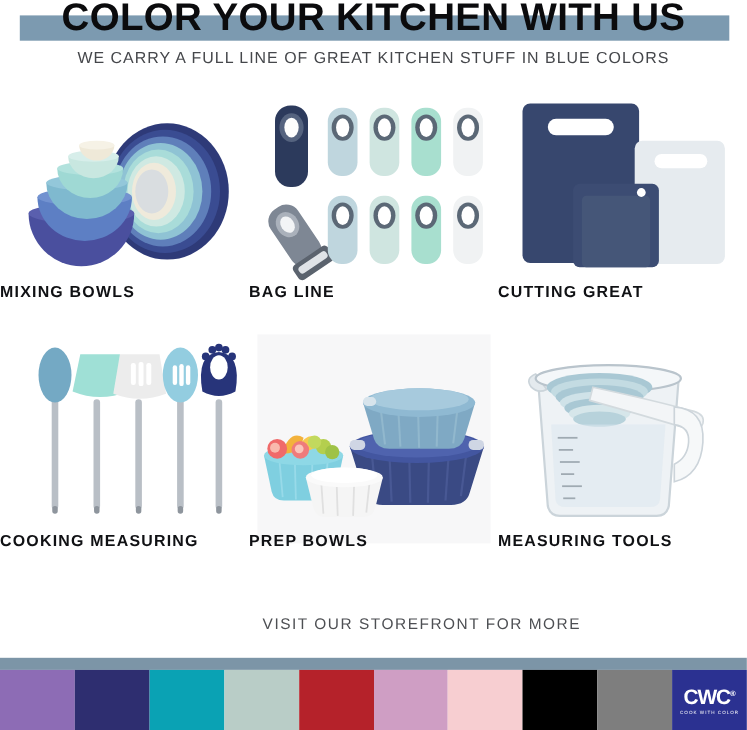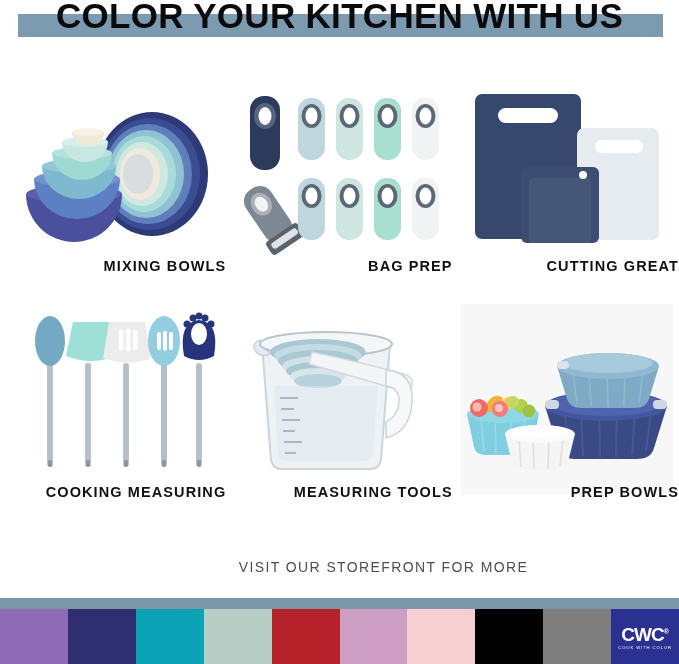--- a/index.html
+++ b/index.html
@@ -44,21 +44,21 @@
     grid-template-columns:repeat(3, 1fr);
     grid-template-rows:226px 226px;
   }
   .cell { position:relative; }
   .cell-art {
     position:absolute; left:0; top:6px;
     width:100%; height:175px;
   }
   .cell-label {
     position:absolute; left:0; bottom:28px; width:100%;
-    text-align:right;
+    text-align:left;
     font-size:14.5px; font-weight:bold;
     letter-spacing:1.1px;
     color:#101114;
     white-space:nowrap;
     margin-top:46px;
   }
   .prep-bg {
     position:absolute; left:8px; top:2px;
     width:212px; height:190px;
     background:#f7f7f8;
@@ -101,20 +101,21 @@
     margin-top:1px; white-space:nowrap;
   }
   svg { display:block; }
 </style>
 </head>
 <body>
 
 <div class="header">
   <div class="header-band"></div>
   <div class="header-title">COLOR YOUR KITCHEN WITH US</div>
+  <div class="header-sub">WE CARRY A FULL LINE OF GREAT KITCHEN STUFF IN BLUE COLORS</div>
 </div>
 
 <div class="grid">
 
   <div class="cell">
     <div class="cell-art">
       <svg viewBox="0 0 226 175" width="226" height="175">
 
         <ellipse cx="152" cy="92" rx="56" ry="62" fill="#2e3a78"></ellipse>
         <ellipse cx="150" cy="92" rx="50" ry="56" fill="#3a4c92"></ellipse>
@@ -187,21 +188,21 @@
           <ellipse cx="123.5" cy="114" rx="6" ry="8.5" fill="#ffffff"></ellipse>
           <rect x="148" y="96" width="27" height="62" rx="12.5" fill="#a8dfcf"></rect>
           <ellipse cx="161.5" cy="114" rx="10" ry="12" fill="#5b6876"></ellipse>
           <ellipse cx="161.5" cy="114" rx="6" ry="8.5" fill="#ffffff"></ellipse>
           <rect x="186" y="96" width="27" height="62" rx="12.5" fill="#f0f2f3"></rect>
           <ellipse cx="199.5" cy="114" rx="10" ry="12" fill="#5b6876"></ellipse>
           <ellipse cx="199.5" cy="114" rx="6" ry="8.5" fill="#ffffff"></ellipse>
         </g>
       </svg>
     </div>
-    <div class="cell-label">BAG PREP</div>
+    <div class="cell-label">BAG LINE</div>
   </div>
 
   <div class="cell">
     <div class="cell-art">
       <svg viewBox="0 0 226 175" width="226" height="175">
 
         <rect x="22" y="12" width="106" height="145" rx="7" fill="#37476e"></rect>
         <rect x="45" y="26" width="60" height="15" rx="7.5" fill="#ffffff"></rect>
 
         <rect x="124" y="46" width="82" height="112" rx="7" fill="#e6ebef"></rect>
@@ -259,59 +260,20 @@
         <g fill="#27347a">
           <circle cx="187" cy="16" r="3.5"></circle>
             <circle cx="193" cy="10" r="3.5"></circle>
           <circle cx="199" cy="8" r="3.5"></circle>
             <circle cx="205" cy="10" r="3.5"></circle>
           <circle cx="211" cy="16" r="3.5"></circle>
         </g>
       </svg>
     </div>
     <div class="cell-label">COOKING MEASURING</div>
-  </div>
-
-  <div class="cell">
-    <div class="cell-art">
-      <svg viewBox="0 0 226 175" width="226" height="175">
-
-        <path d="M36 36 h128 l-9 116 q-2 9 -11 9 H56 q-9 0 -11 -9 z" fill="#eef2f5" stroke="#cbd4da" stroke-width="2"></path>
-
-        <path d="M34 32 q-10 4 -4 12 q6 6 14 2 z" fill="#e4eaee" stroke="#cbd4da" stroke-width="1.5"></path>
-
-        <ellipse cx="100" cy="36" rx="66" ry="12" fill="#f4f7f9" stroke="#b9c4cc" stroke-width="2"></ellipse>
-
-        <g>
-          <ellipse cx="92" cy="44" rx="48" ry="13" fill="#a9c8d4"></ellipse>
-          <ellipse cx="92" cy="48" rx="44" ry="12" fill="#c3dbe2"></ellipse>
-          <ellipse cx="92" cy="53" rx="40" ry="11" fill="#a9c8d4"></ellipse>
-          <ellipse cx="92" cy="58" rx="36" ry="10" fill="#cfe2e8"></ellipse>
-          <ellipse cx="92" cy="63" rx="32" ry="9" fill="#a9c8d4"></ellipse>
-          <ellipse cx="92" cy="68" rx="28" ry="8" fill="#d6e6ea"></ellipse>
-          <ellipse cx="92" cy="73" rx="24" ry="7" fill="#b7d2db"></ellipse>
-        </g>
-
-        <path d="M86 44 q56 12 92 22 q10 3 8 11 q-3 8 -13 5 q-40 -12 -90 -26 z" fill="#f3f5f7" stroke="#d3dade" stroke-width="1.5"></path>
-
-        <path d="M48 78 h104 l-5 68 q-1 7 -9 7 H61 q-8 0 -9 -7 z" fill="#dde8ee" opacity="0.55"></path>
-
-        <g stroke="#8f9aa3" stroke-width="1.6" opacity="0.8">
-          <line x1="54" y1="90" x2="72" y2="90"></line>
-          <line x1="55" y1="101" x2="68" y2="101"></line>
-          <line x1="56" y1="112" x2="74" y2="112"></line>
-          <line x1="57" y1="123" x2="69" y2="123"></line>
-          <line x1="58" y1="134" x2="76" y2="134"></line>
-          <line x1="59" y1="145" x2="70" y2="145"></line>
-        </g>
-
-        <path d="M160 62 q28 2 26 32 q-2 30 -26 36 l0 -16 q12 -6 13 -20 q1 -14 -13 -16 z" fill="#f6f8f9" stroke="#ccd4da" stroke-width="1.5"></path>
-      </svg>
-    </div>
-    <div class="cell-label">MEASURING TOOLS</div>
   </div>
 
   <div class="cell">
     <div class="prep-bg"></div>
     <div class="cell-art">
       <svg viewBox="0 0 226 175" width="226" height="175">
 
         <path d="M92 98 h122 l-13 42 q-3 11 -17 11 H122 q-14 0 -17 -11 z" fill="#3a4a84"></path>
         <g stroke="#4a5a96" stroke-width="2" opacity="0.9">
           <line x1="112" y1="104" x2="116" y2="146"></line>
@@ -364,20 +326,59 @@
           <line x1="66" y1="130" x2="68" y2="159"></line>
           <line x1="80" y1="130" x2="81" y2="161"></line>
           <line x1="96" y1="130" x2="95" y2="161"></line>
           <line x1="110" y1="130" x2="107" y2="158"></line>
         </g>
         <ellipse cx="87" cy="126" rx="35" ry="9" fill="#fafafa"></ellipse>
         <ellipse cx="87" cy="124" rx="30" ry="7" fill="#ffffff"></ellipse>
       </svg>
     </div>
     <div class="cell-label">PREP BOWLS</div>
+  </div>
+
+  <div class="cell">
+    <div class="cell-art">
+      <svg viewBox="0 0 226 175" width="226" height="175">
+
+        <path d="M36 36 h128 l-9 116 q-2 9 -11 9 H56 q-9 0 -11 -9 z" fill="#eef2f5" stroke="#cbd4da" stroke-width="2"></path>
+
+        <path d="M34 32 q-10 4 -4 12 q6 6 14 2 z" fill="#e4eaee" stroke="#cbd4da" stroke-width="1.5"></path>
+
+        <ellipse cx="100" cy="36" rx="66" ry="12" fill="#f4f7f9" stroke="#b9c4cc" stroke-width="2"></ellipse>
+
+        <g>
+          <ellipse cx="92" cy="44" rx="48" ry="13" fill="#a9c8d4"></ellipse>
+          <ellipse cx="92" cy="48" rx="44" ry="12" fill="#c3dbe2"></ellipse>
+          <ellipse cx="92" cy="53" rx="40" ry="11" fill="#a9c8d4"></ellipse>
+          <ellipse cx="92" cy="58" rx="36" ry="10" fill="#cfe2e8"></ellipse>
+          <ellipse cx="92" cy="63" rx="32" ry="9" fill="#a9c8d4"></ellipse>
+          <ellipse cx="92" cy="68" rx="28" ry="8" fill="#d6e6ea"></ellipse>
+          <ellipse cx="92" cy="73" rx="24" ry="7" fill="#b7d2db"></ellipse>
+        </g>
+
+        <path d="M86 44 q56 12 92 22 q10 3 8 11 q-3 8 -13 5 q-40 -12 -90 -26 z" fill="#f3f5f7" stroke="#d3dade" stroke-width="1.5"></path>
+
+        <path d="M48 78 h104 l-5 68 q-1 7 -9 7 H61 q-8 0 -9 -7 z" fill="#dde8ee" opacity="0.55"></path>
+
+        <g stroke="#8f9aa3" stroke-width="1.6" opacity="0.8">
+          <line x1="54" y1="90" x2="72" y2="90"></line>
+          <line x1="55" y1="101" x2="68" y2="101"></line>
+          <line x1="56" y1="112" x2="74" y2="112"></line>
+          <line x1="57" y1="123" x2="69" y2="123"></line>
+          <line x1="58" y1="134" x2="76" y2="134"></line>
+          <line x1="59" y1="145" x2="70" y2="145"></line>
+        </g>
+
+        <path d="M160 62 q28 2 26 32 q-2 30 -26 36 l0 -16 q12 -6 13 -20 q1 -14 -13 -16 z" fill="#f6f8f9" stroke="#ccd4da" stroke-width="1.5"></path>
+      </svg>
+    </div>
+    <div class="cell-label">MEASURING TOOLS</div>
   </div>
 
 </div>
 
 <div class="footer-text">VISIT OUR STOREFRONT FOR MORE</div>
 
 <div class="bottom-rule"></div>
 
 <div class="swatches">
   <div class="swatch" style="background:#8d6cb5"></div>

